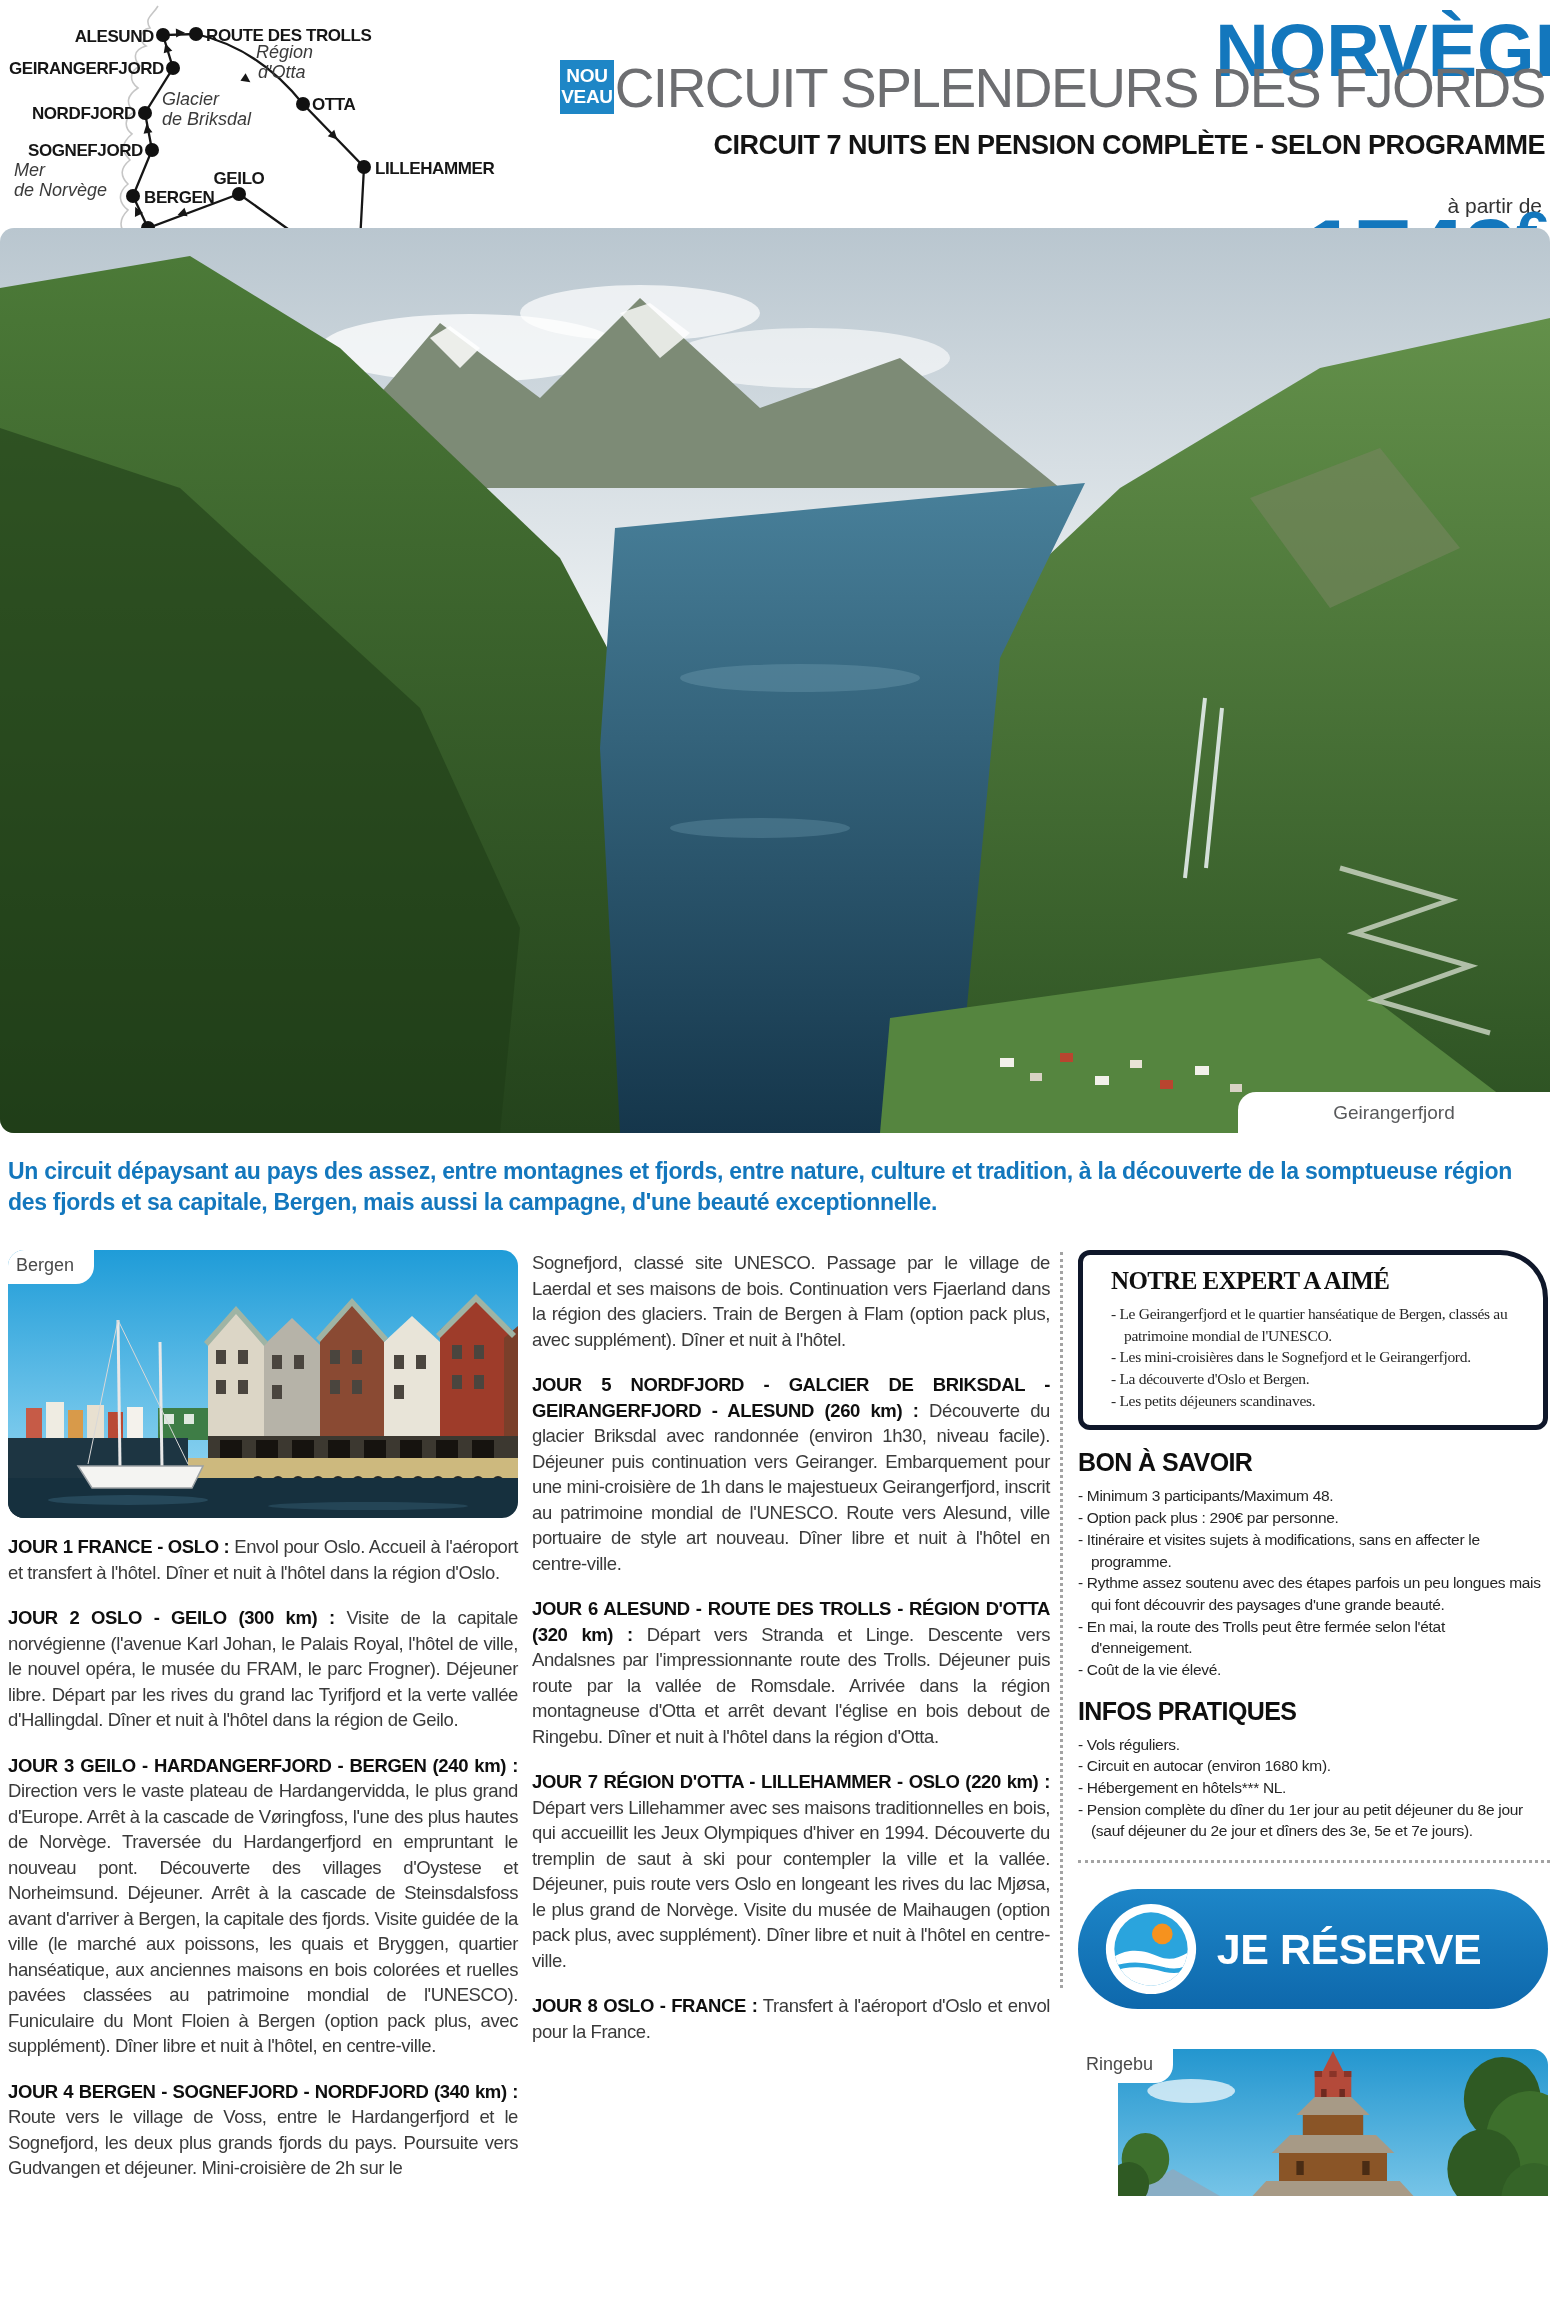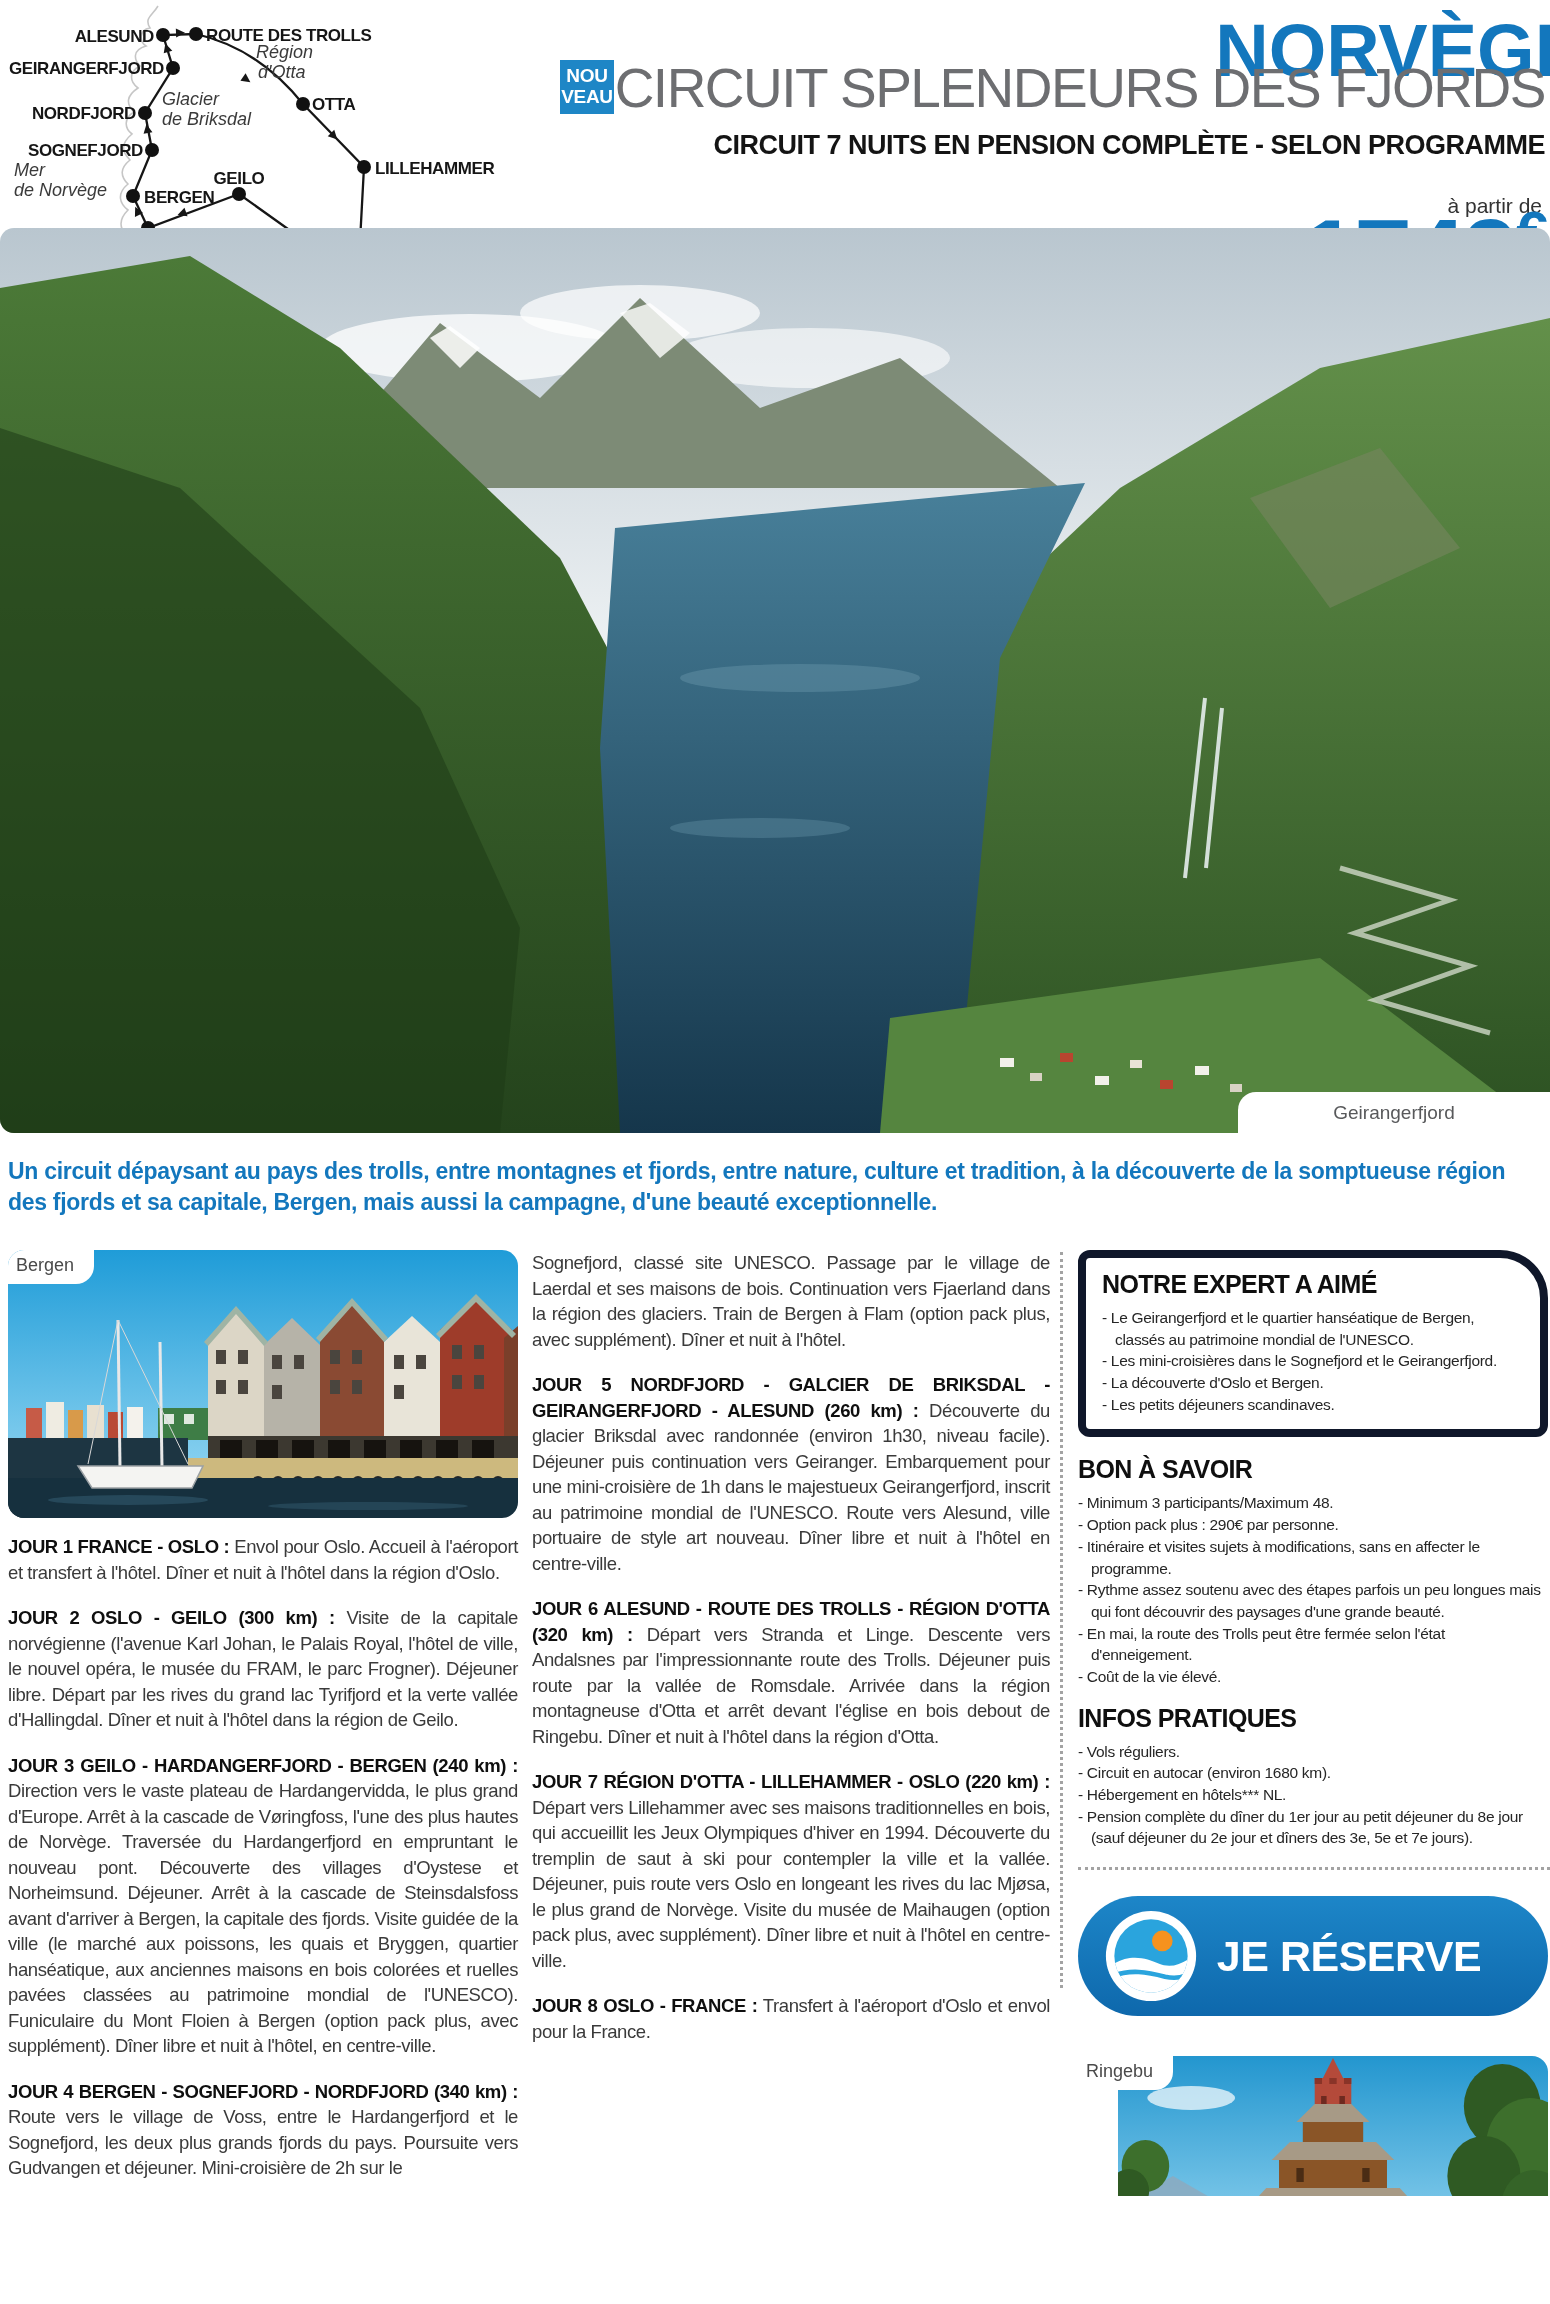--- a/index.html
+++ b/index.html
@@ -40,21 +40,21 @@
   .sidebar  { position:absolute; left:1078px; top:1250px; width:470px; }
   .figure { position:relative; width:100%; border-radius:16px; overflow:hidden; }
   .figure svg { display:block; width:100%; height:100%; }
   .fig-cap { position:absolute; left:0; top:0; background:#fff; padding:5px 20px 8px 8px;
              border-radius:0 0 18px 0; font-size:18px; color:#4a4a4a; }
   .bergen-fig { height:268px; margin-bottom:16px; }
   .ringebu-fig { height:235px; margin-top:40px;padding-left:40px; }
   .day { margin:0 0 20px; text-align:justify; font-size:18.5px; letter-spacing:-0.4px; line-height:1.38; color:#3a3a3a; }
   .day-title { font-weight:bold; color:#0f0f0f; }
   
-  .expert-box { border:8px solid #0f172a; border-radius:12px 48px 12px 12px; padding:12px 16px 14px; margin-bottom:18px; }
+  .expert-box { border:5px solid #0f172a; border-radius:12px 48px 12px 12px; padding:12px 28px 14px; margin-bottom:18px;font-family:Liberation Serif, serif; }
   .sb-title { font-size:25px; font-weight:bold; color:#0f0f0f; letter-spacing:-0.6px; margin:0 0 8px; }
   .sb-item { font-size:15.5px; letter-spacing:-0.3px; line-height:1.4; color:#262626; padding-left:13px; text-indent:-13px; }
   .sb-block { margin-bottom:16px; }
   .h-dots { border-top:3px dotted #a3a3a3; margin:18px -2px 26px 0; }
   .reserve-btn { height:120px; border-radius:60px; background:linear-gradient(#1d86c8,#0e68ac);
                  display:flex; align-items:center; padding:0 26px; cursor:pointer; }
   .reserve-btn svg { width:94px; height:94px; flex:0 0 94px; }
   .reserve-label { flex:1; text-align:center; color:#fff; font-size:43px; font-weight:bold; letter-spacing:-0.5px; padding-right:22px; }
   
   .footer-text { position:absolute; right:62px; top:2264px; text-align:left; font-size:16px; color:#222; line-height:1.3; }
@@ -188,21 +188,21 @@
           <rect x="1095" y="848" width="14" height="9" fill="#f2f0ea"></rect>
         <rect x="1130" y="832" width="12" height="8" fill="#e8e3d6"></rect>
           <rect x="1160" y="852" width="13" height="9" fill="#b9452f"></rect>
         <rect x="1195" y="838" width="14" height="9" fill="#f2f0ea"></rect>
           <rect x="1230" y="856" width="12" height="8" fill="#d8d2c4"></rect>
       </g>
     </svg>
   </div>
   <div class="hero-caption">Geirangerfjord</div>
 
-  <div class="intro">Un circuit dépaysant au pays des trolls, entre montagnes et fjords, entre nature, culture et tradition, à la découverte de la somptueuse région des fjords et sa capitale, Bergen, mais aussi la campagne, d'une beauté exceptionnelle.</div>
+  <div class="intro">Un circuit dépaysant au pays des assez, entre montagnes et fjords, entre nature, culture et tradition, à la découverte de la somptueuse région des fjords et sa capitale, Bergen, mais aussi la campagne, d'une beauté exceptionnelle.</div>
 
   <div class="col-left">
     <div class="figure bergen-fig">
       <svg viewBox="0 0 510 268" preserveAspectRatio="none">
         <defs>
           <linearGradient id="bsky" x1="0" y1="0" x2="0" y2="1">
               <stop offset="0" stop-color="#1f9cd8"></stop>
               <stop offset="1" stop-color="#8fd4f1"></stop>
             </linearGradient>
         </defs>

